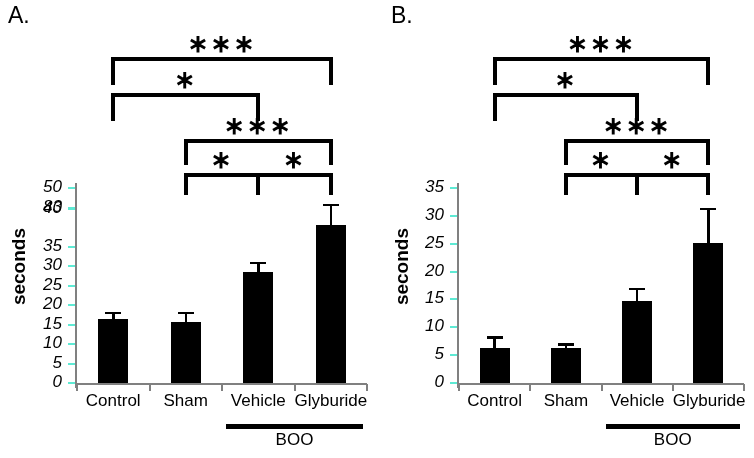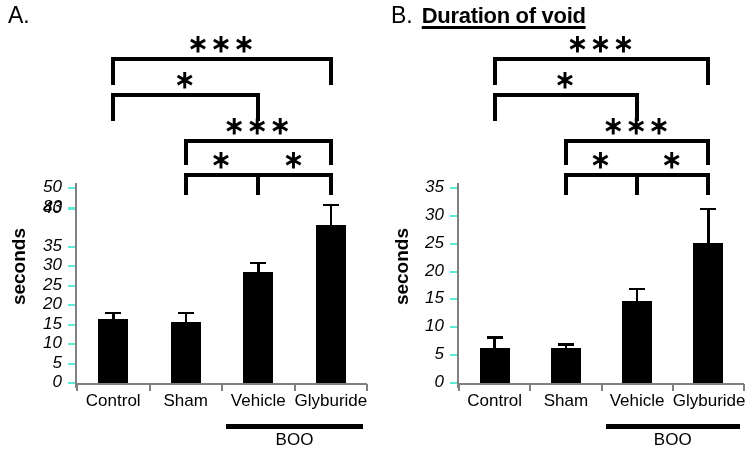--- a/index.html
+++ b/index.html
@@ -296,21 +296,20 @@
         <div class="sig-bar" style="width: 100%;"></div>
         <div class="sig-left" style="height: 22px;"></div>
         <div class="sig-right" style="height: 22px;"></div>
         <div class="sig-stars" style="top: -26px;">∗</div>
       </div>
     </div>
 
   <div class="panel panel-b">
     <div class="title-row">
       <span class="panel-letter">B.</span>
-      <span class="panel-title">Duration of void</span>
     </div>
 
     <div class="ylabel">seconds</div>
 
     <div class="plot">
       <div class="axis-line"></div>
       <div class="baseline"></div>
     <div class="tick" style="top: 194px;">
           <span class="tick-label">0</span>
         </div>

